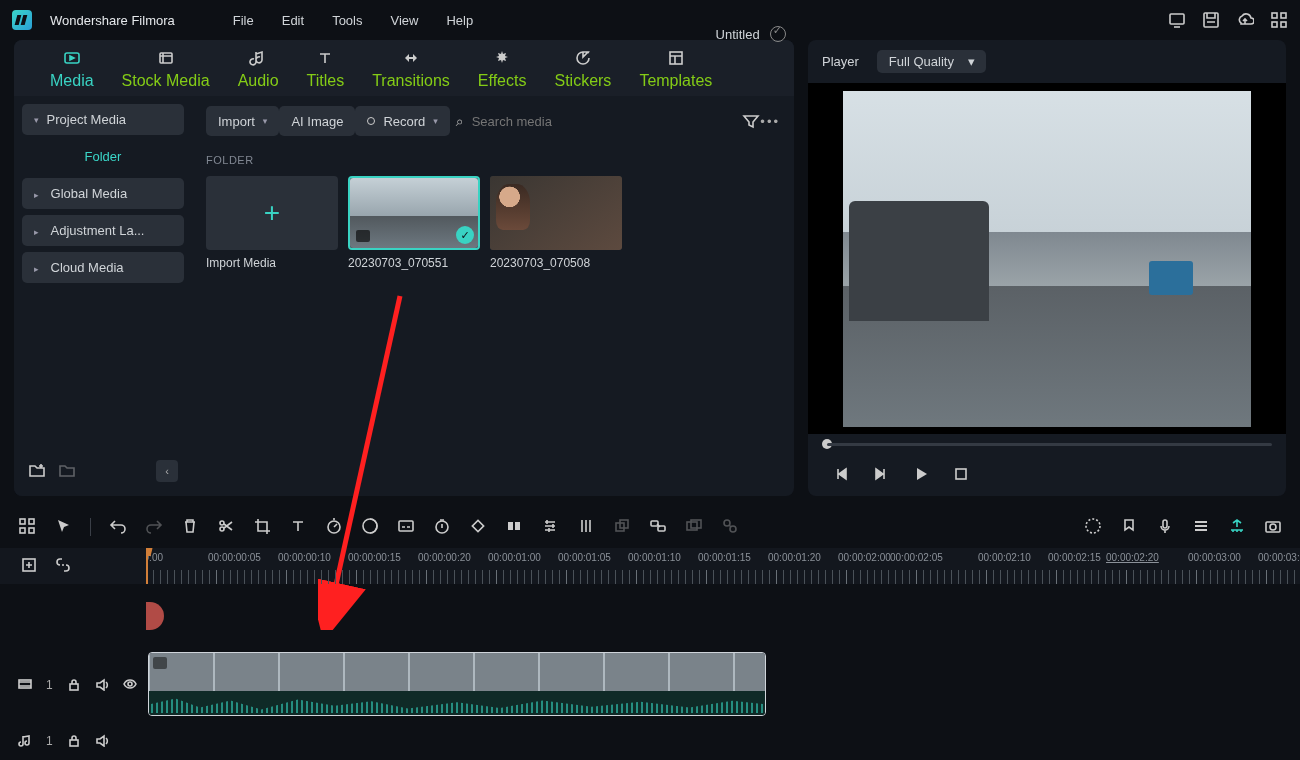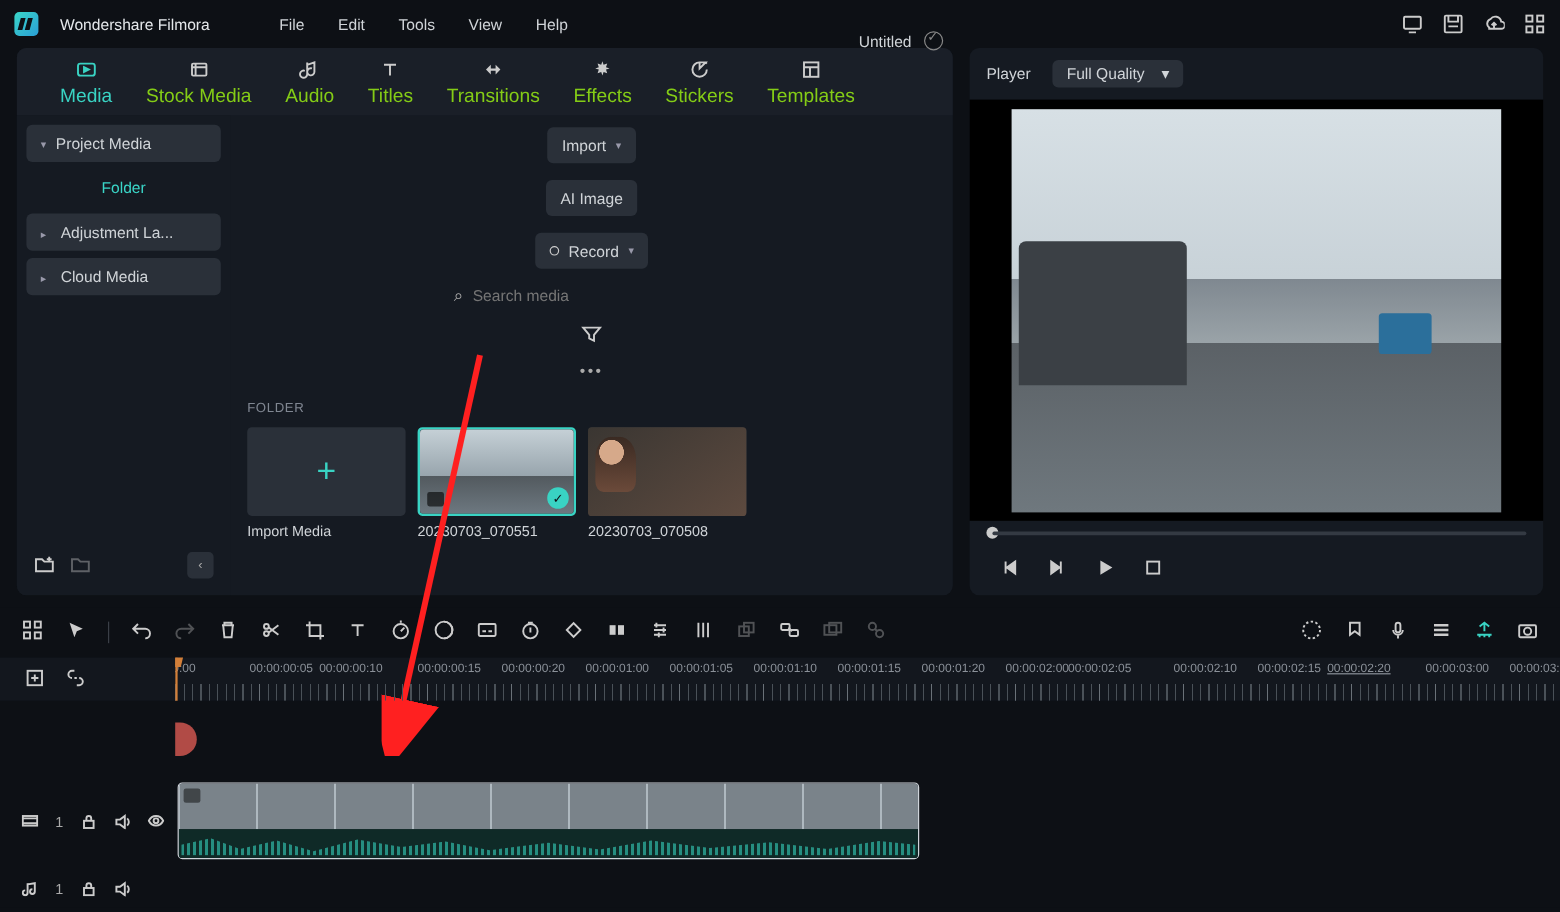--- a/index.html
+++ b/index.html
@@ -32,21 +32,21 @@
 .libbody { display:flex; height:400px; }
 .sidebar { width:178px; padding:8px; display:flex; flex-direction:column; gap:6px; background:#151a22; }
 .side-btn { background:#2a3039; border-radius:5px; padding:8px 12px; display:flex; align-items:center; gap:8px; cursor:pointer; color:#d0d4d8; }
 .side-btn .chev { font-size:9px; color:#99a; }
 .side-btn .caret::before { content:'▸'; font-size:9px; color:#99a; margin-right:4px; }
 .side-link { text-align:center; padding:8px; color:#3ad6c8; }
 .sidebar-footer { margin-top:auto; display:flex; gap:12px; padding:6px; align-items:center; }
 .sidebar-footer .collapse { margin-left:auto; width:22px; height:22px; background:#2a3039; border-radius:4px; text-align:center; line-height:22px; font-size:11px; color:#aaa; }
 
 .content { flex:1; padding:10px 14px; }
-.toolbar2 { display:flex; align-items:center; gap:14px;flex-direction:column; }
+.toolbar2 { display:flex; align-items:center; gap:0; }
 .pill { background:#2a3039; border-radius:5px; height:30px; padding:0 12px; display:flex; align-items:center; gap:8px; cursor:pointer; color:#d0d4d8; }
 .pill .dd { font-size:9px; color:#99a; }
 .rec-dot { width:8px; height:8px; border:1.5px solid #ccc; border-radius:50%; }
 .search { flex:1; display:flex; align-items:center; gap:8px; padding-left:6px; }
 .search input { background:transparent; border:none; outline:none; color:#ccc; font-size:13px; width:220px; }
 .sicon { color:#aaa; font-size:14px; }
 .filter-icon { width:18px; height:18px; display:flex; align-items:center; justify-content:center; color:#aaa; }
 .dots { letter-spacing:2px; color:#aaa; cursor:pointer; }
 
 .folderlabel { font-size:11px; color:#808792; letter-spacing:0.5px; margin:18px 0 10px; }
@@ -234,20 +234,24 @@
 
     <div class="libbody">
       <div class="sidebar">
         <div class="side-btn">
             <span class="chev">▾</span>
             <span>Project Media</span>
           </div>
         <div class="side-link">Folder</div>
         <div class="side-btn">
             <span class="caret"></span>
+            <span>Global Media</span>
+          </div>
+        <div class="side-btn">
+            <span class="caret"></span>
             <span>Adjustment La...</span>
           </div>
         <div class="side-btn">
             <span class="caret"></span>
             <span>Cloud Media</span>
           </div>
         <div class="sidebar-footer">
           <span><svg class="ico">
                 <path d="M2 5h5l2 2h7v8H2z"></path>
                 <path d="M13 3v4M11 5h4"></path>
@@ -463,21 +467,21 @@
           </svg></span>
       <span><svg class="ico">
             <path d="M6 9a3 3 0 0 1 0-6h2M12 9a3 3 0 0 1 0 6h-2M8 9h2"></path>
           </svg></span>
     </div>
     <div class="rticks">
       <div class="playhead"></div>
       <div class="grid"></div>
     <span class="t" style="left: -8px;">00:00</span>
         <span class="t" style="left: 62px; text-align: right;">00:00:00:05</span>
-        <span class="t" style="left: 120px;">00:00:00:10</span>
+        <span class="t" style="left: 132px;">00:00:00:10</span>
         <span class="t" style="left: 202px;">00:00:00:15</span>
         <span class="t" style="left: 272px;">00:00:00:20</span>
         <span class="t" style="left: 342px;">00:00:01:00</span>
         <span class="t" style="left: 412px;">00:00:01:05</span>
         <span class="t" style="left: 482px;">00:00:01:10</span>
         <span class="t" style="left: 552px;">00:00:01:15</span>
         <span class="t" style="left: 622px;">00:00:01:20</span>
         <span class="t" style="left: 692px;">00:00:02:00</span>
         <span class="t" style="left: 744px;">00:00:02:05</span>
         <span class="t" style="left: 832px;">00:00:02:10</span>

